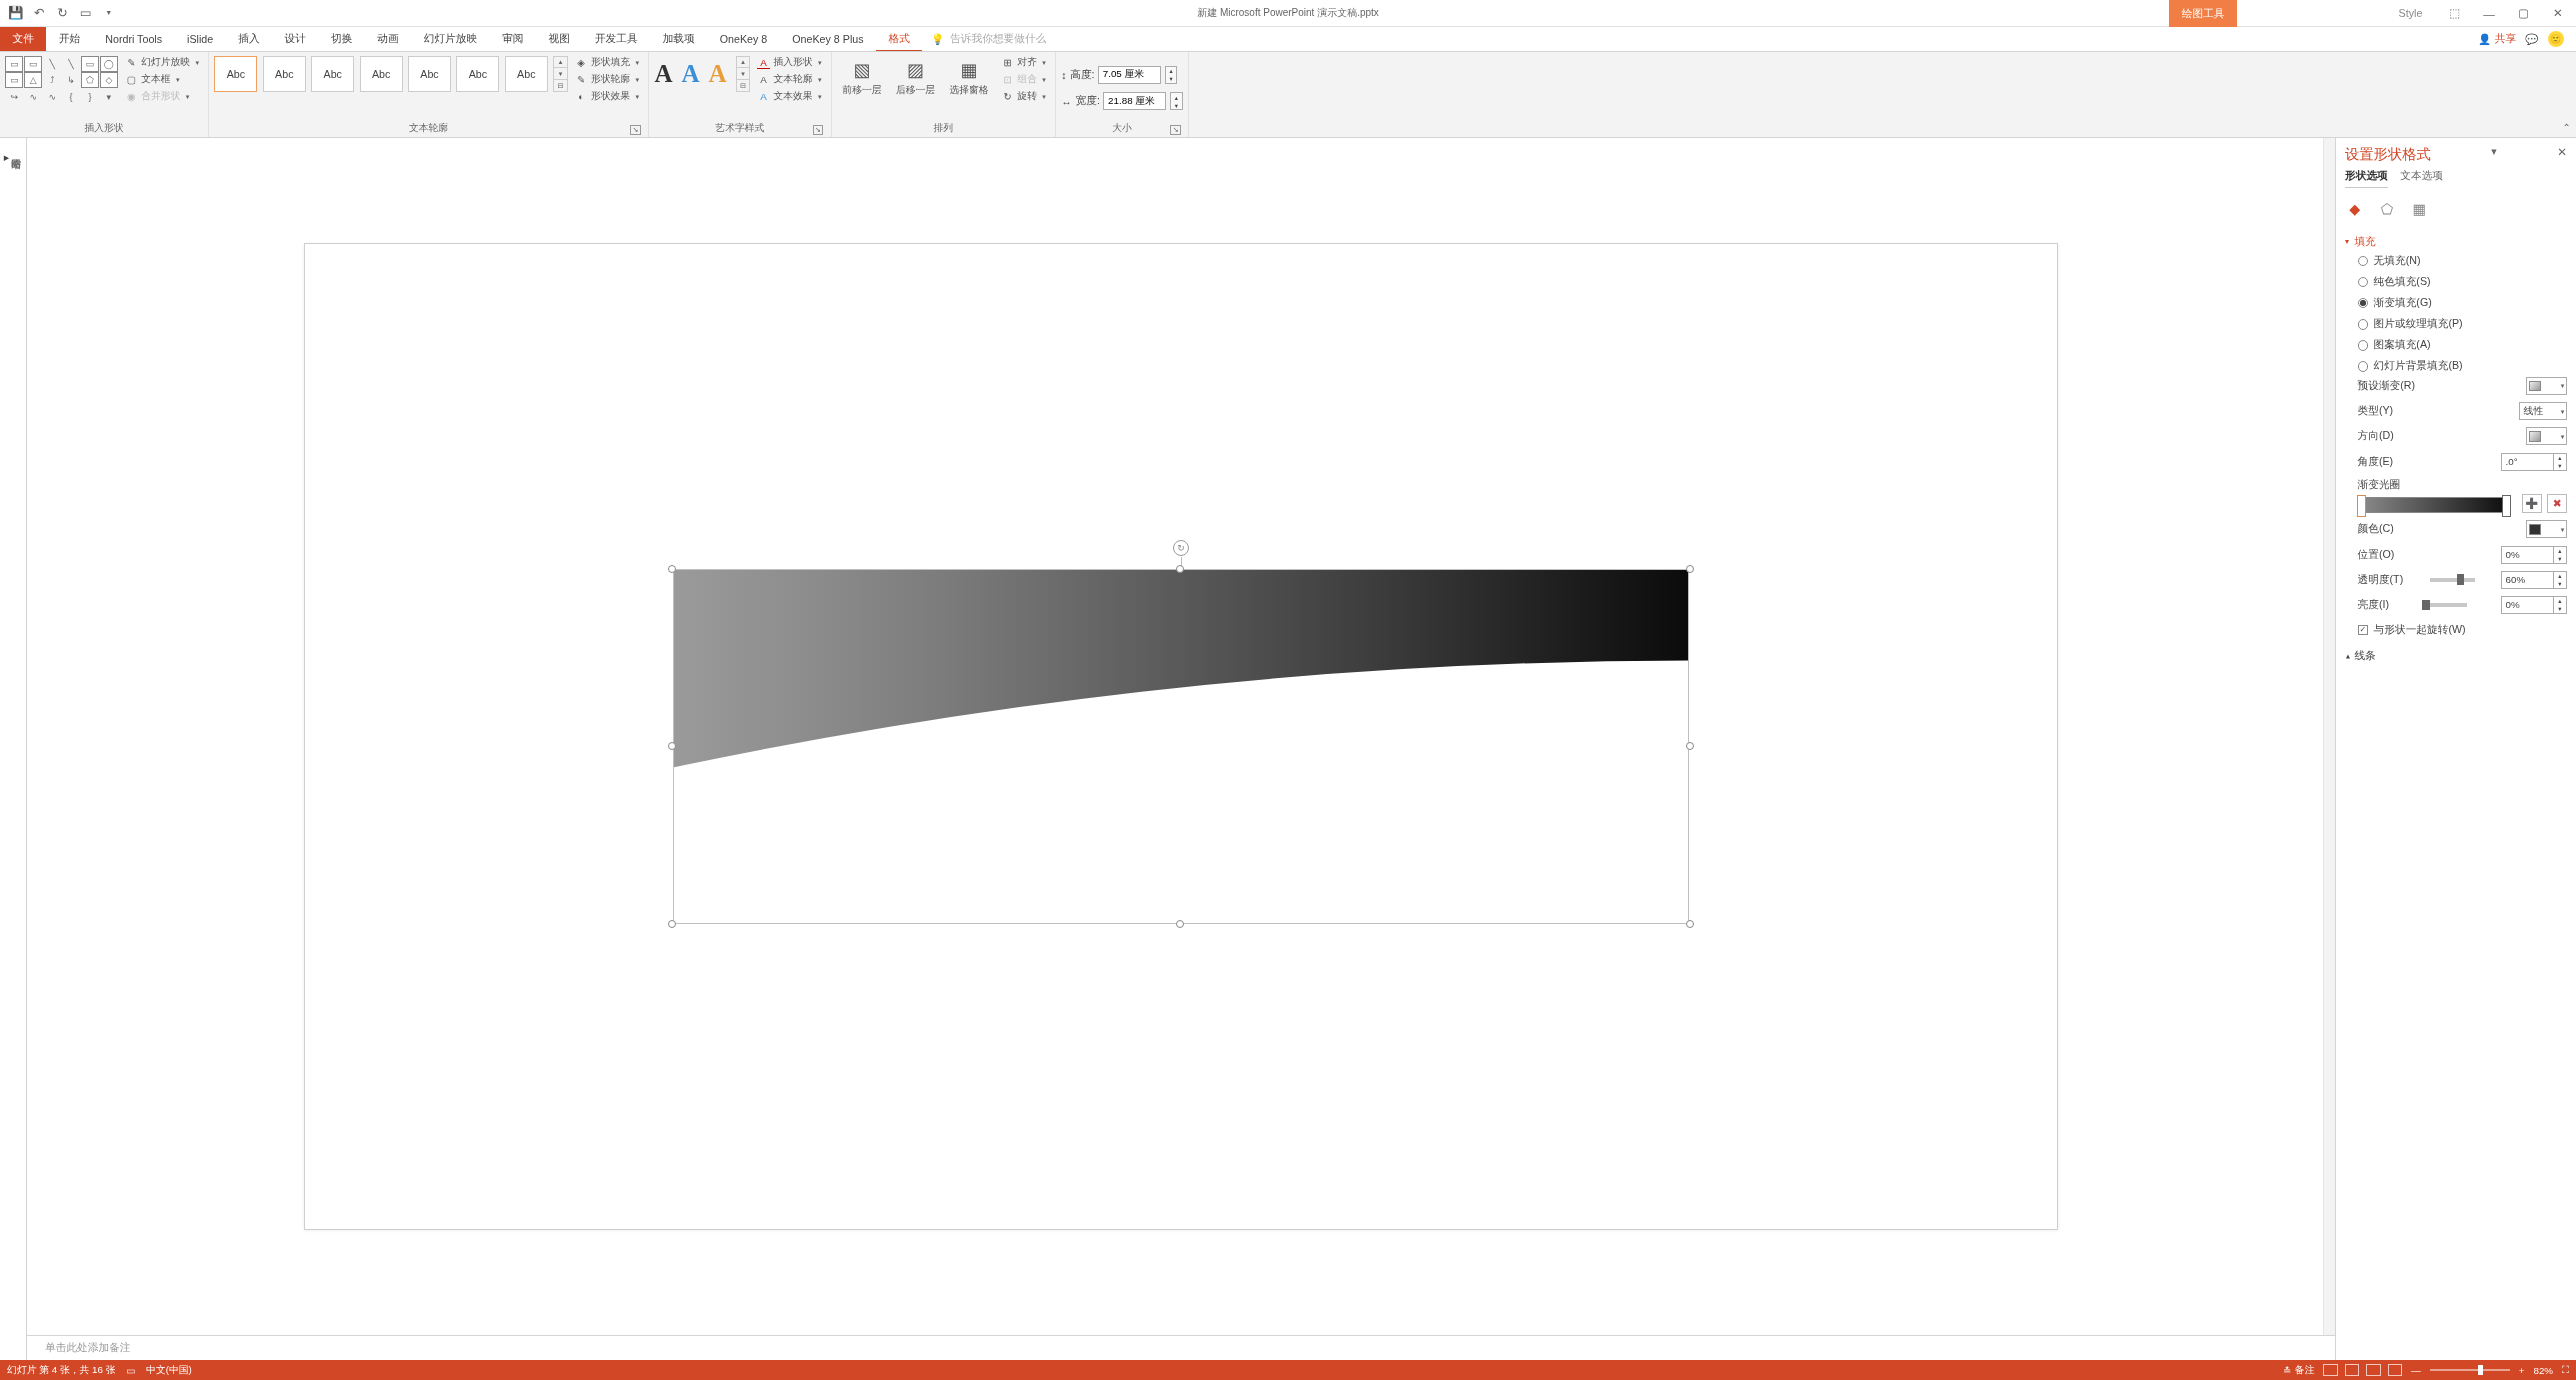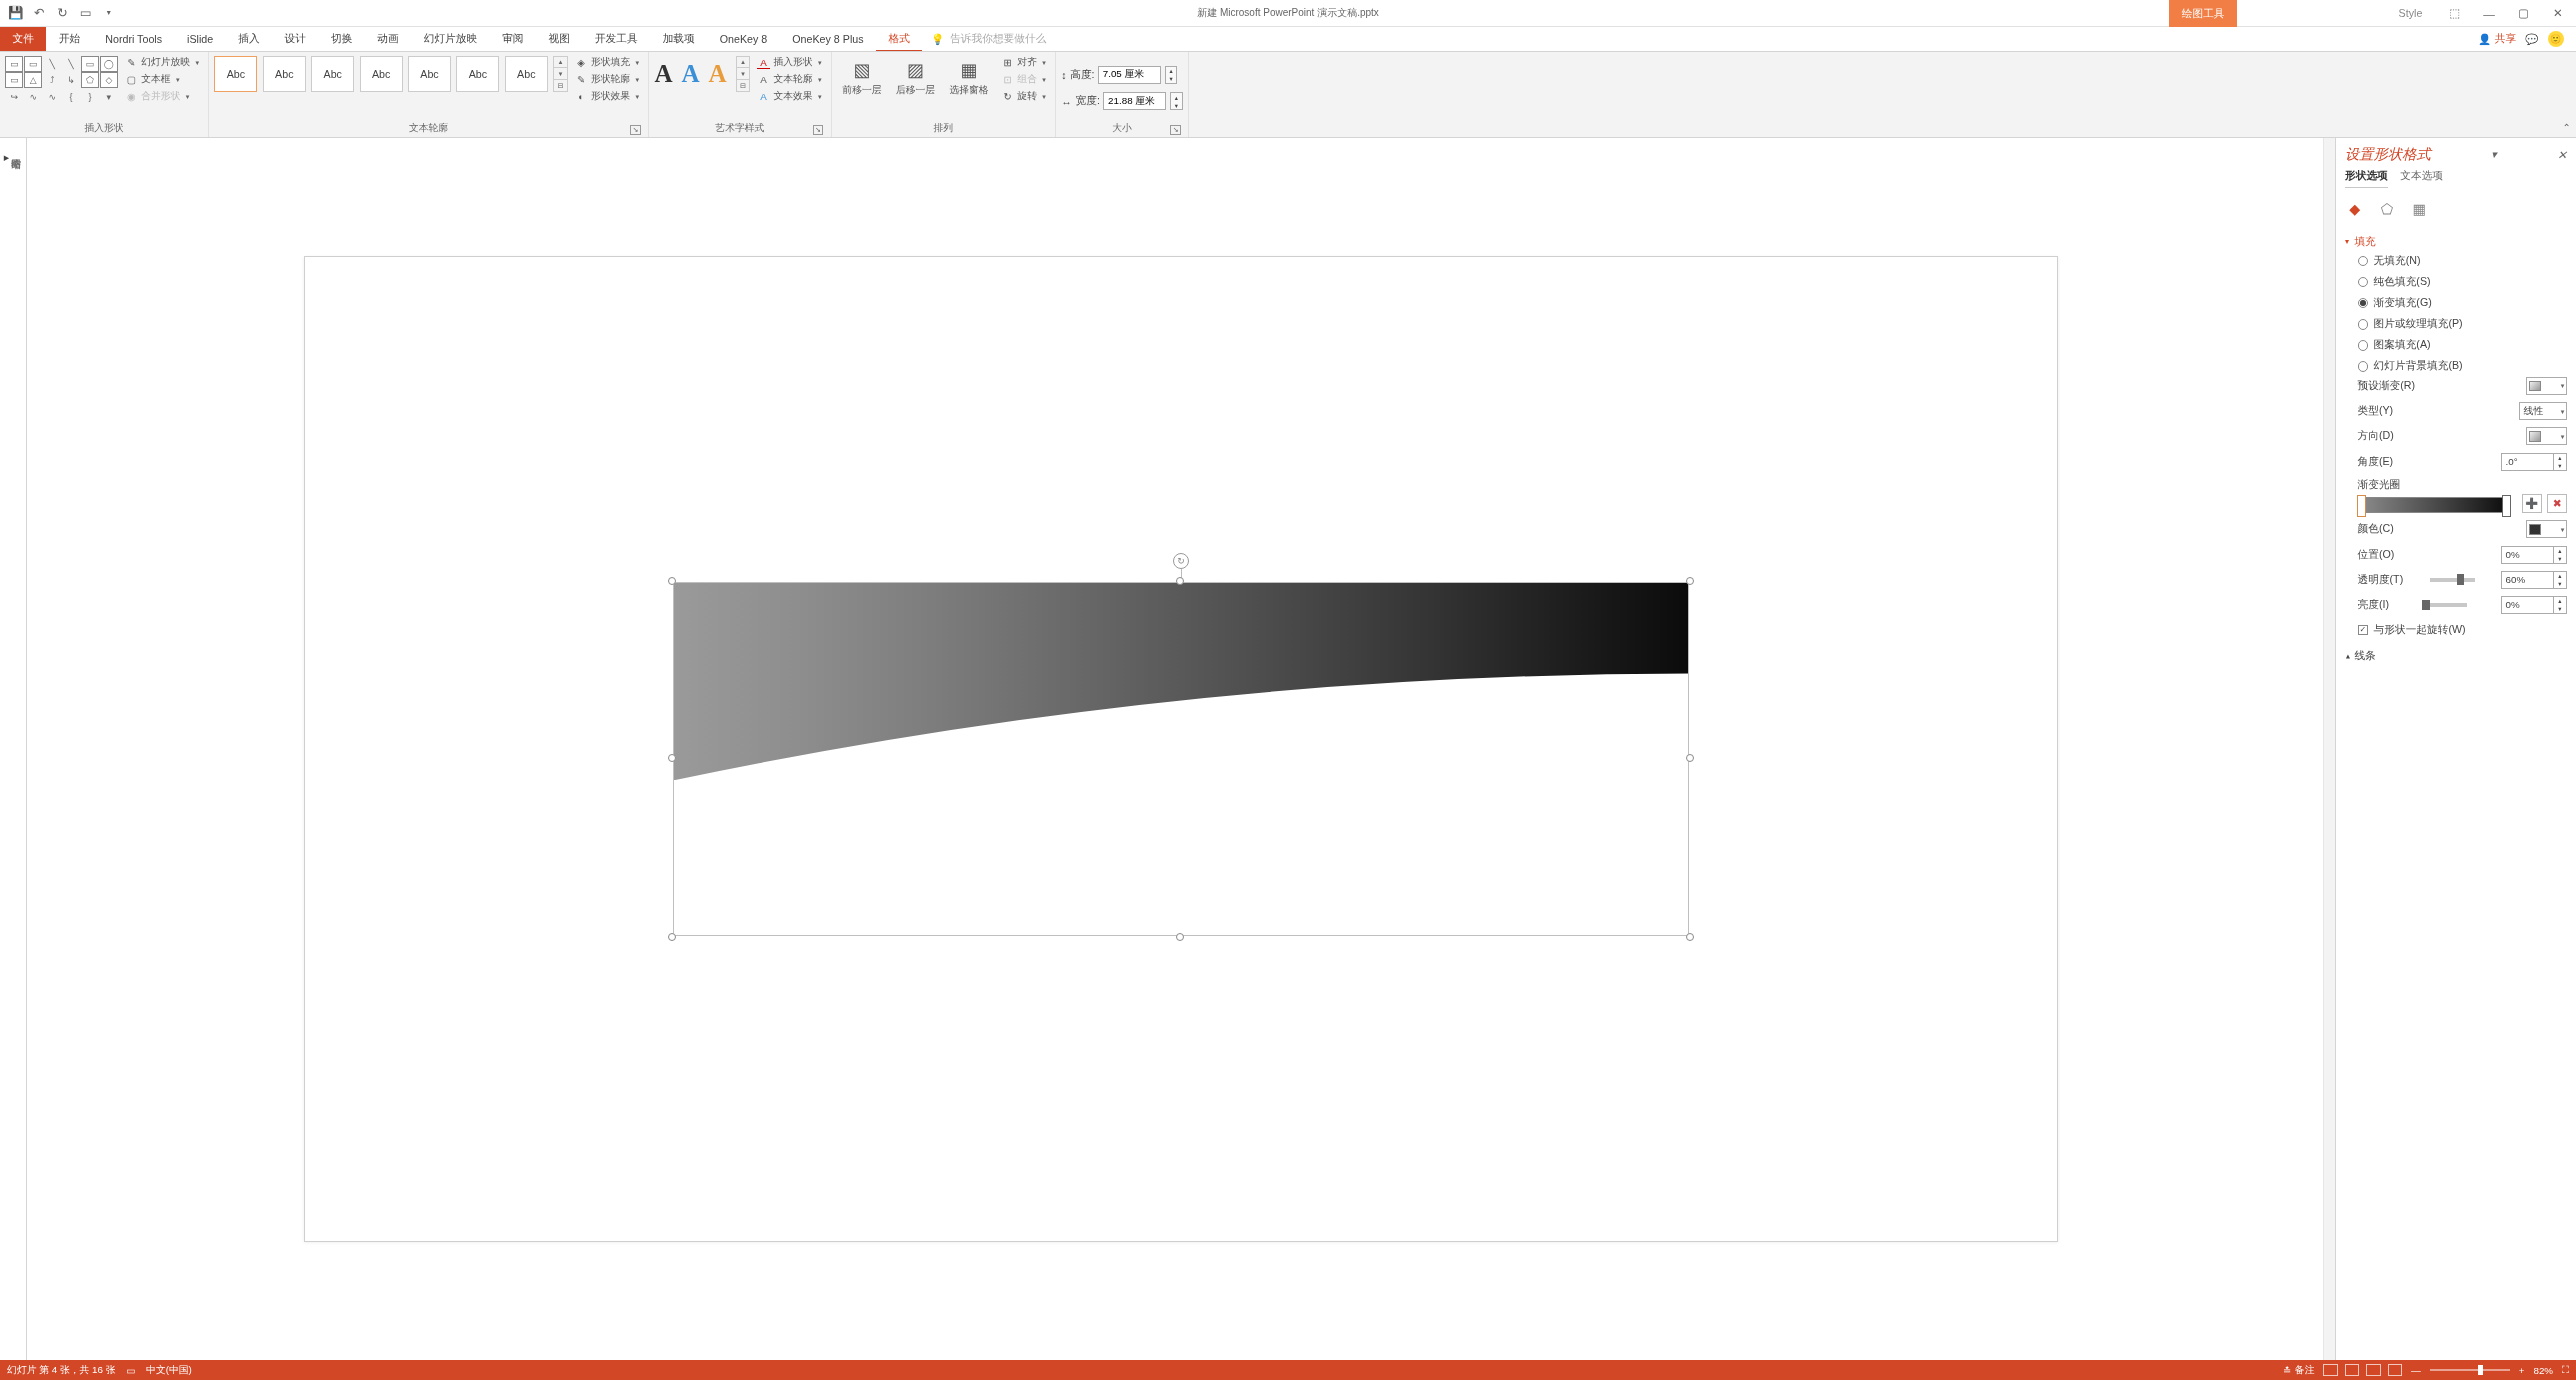--- a/index.html
+++ b/index.html
@@ -80,21 +80,21 @@
 .rotate-handle { position: absolute; left: 50%; top: -29px; margin-left: -8px; width: 16px; height: 16px; border: 1.3px solid #999; border-radius: 50%; display: flex; align-items: center; justify-content: center; font-size: 9px; color: #888; }
 .rotate-line { position: absolute; left: 50%; top: -12.5px; width: 0.9px; height: 9px; background: #bbb; }
 
 .curve-shape { position: absolute; left: 0; top: 0; width: 100%; height: 56%; }
 .curve-shape svg { width: 100%; height: 100%; display: block; }
 
 .notes-bar { height: 25px; border-top: 0.9px solid #d4d4d4; display: flex; align-items: center; padding: 0 18px; color: #999; font-size: 10.7px; }
 
 
 .format-pane { width: 241px; background: #fff; border-left: 0.9px solid #d4d4d4; display: flex; flex-direction: column; padding: 7.1px 9px; overflow-y: auto; font-size: 10.7px; }
-.pane-header { display: flex; align-items: center; justify-content: space-between; font-style: italic; }
+.pane-header { display: flex; justify-content: space-between; }
 .pane-title { color: #d24726; font-size: 14.3px; font-weight: normal; }
 .pane-close { color: #666; font-size: 11.6px; }
 .pane-tabs { display: flex; gap: 12.5px; margin-top: 5.4px; font-size: 10.7px; }
 .pane-tab { padding-bottom: 3.6px; color: #666; }
 .pane-tab.active { color: #333; border-bottom: 1.8px solid #c8c8c8; font-weight: bold; }
 .pane-icons { display: flex; gap: 12.5px; margin: 10.7px 0; }
 .pane-icon { width: 19.7px; height: 19.7px; display: flex; align-items: center; justify-content: center; font-size: 14.3px; color: #888; }
 .pane-icon.active { color: #d24726; }
 
 .section-hdr { display: flex; align-items: center; gap: 5.4px; color: #d24726; font-size: 10.7px; margin: 5.4px 0; cursor: pointer; }
@@ -419,20 +419,23 @@
           <div class="handle h-n"></div>
           <div class="handle h-ne"></div>
           <div class="handle h-w"></div>
           <div class="handle h-e"></div>
           <div class="handle h-sw"></div>
           <div class="handle h-s"></div>
           <div class="handle h-se"></div>
         </div>
       </div>
       <div class="vscroll-hint"></div>
+    </div>
+    <div class="notes-bar">
+      <span>单击此处添加备注</span>
     </div>
   </div>
 
   <div class="format-pane">
     <div class="pane-header">
       <span class="pane-title">设置形状格式</span>
       <span style="color:#666;">▾</span>
       <span class="pane-close">✕</span>
     </div>
     <div class="pane-tabs">

